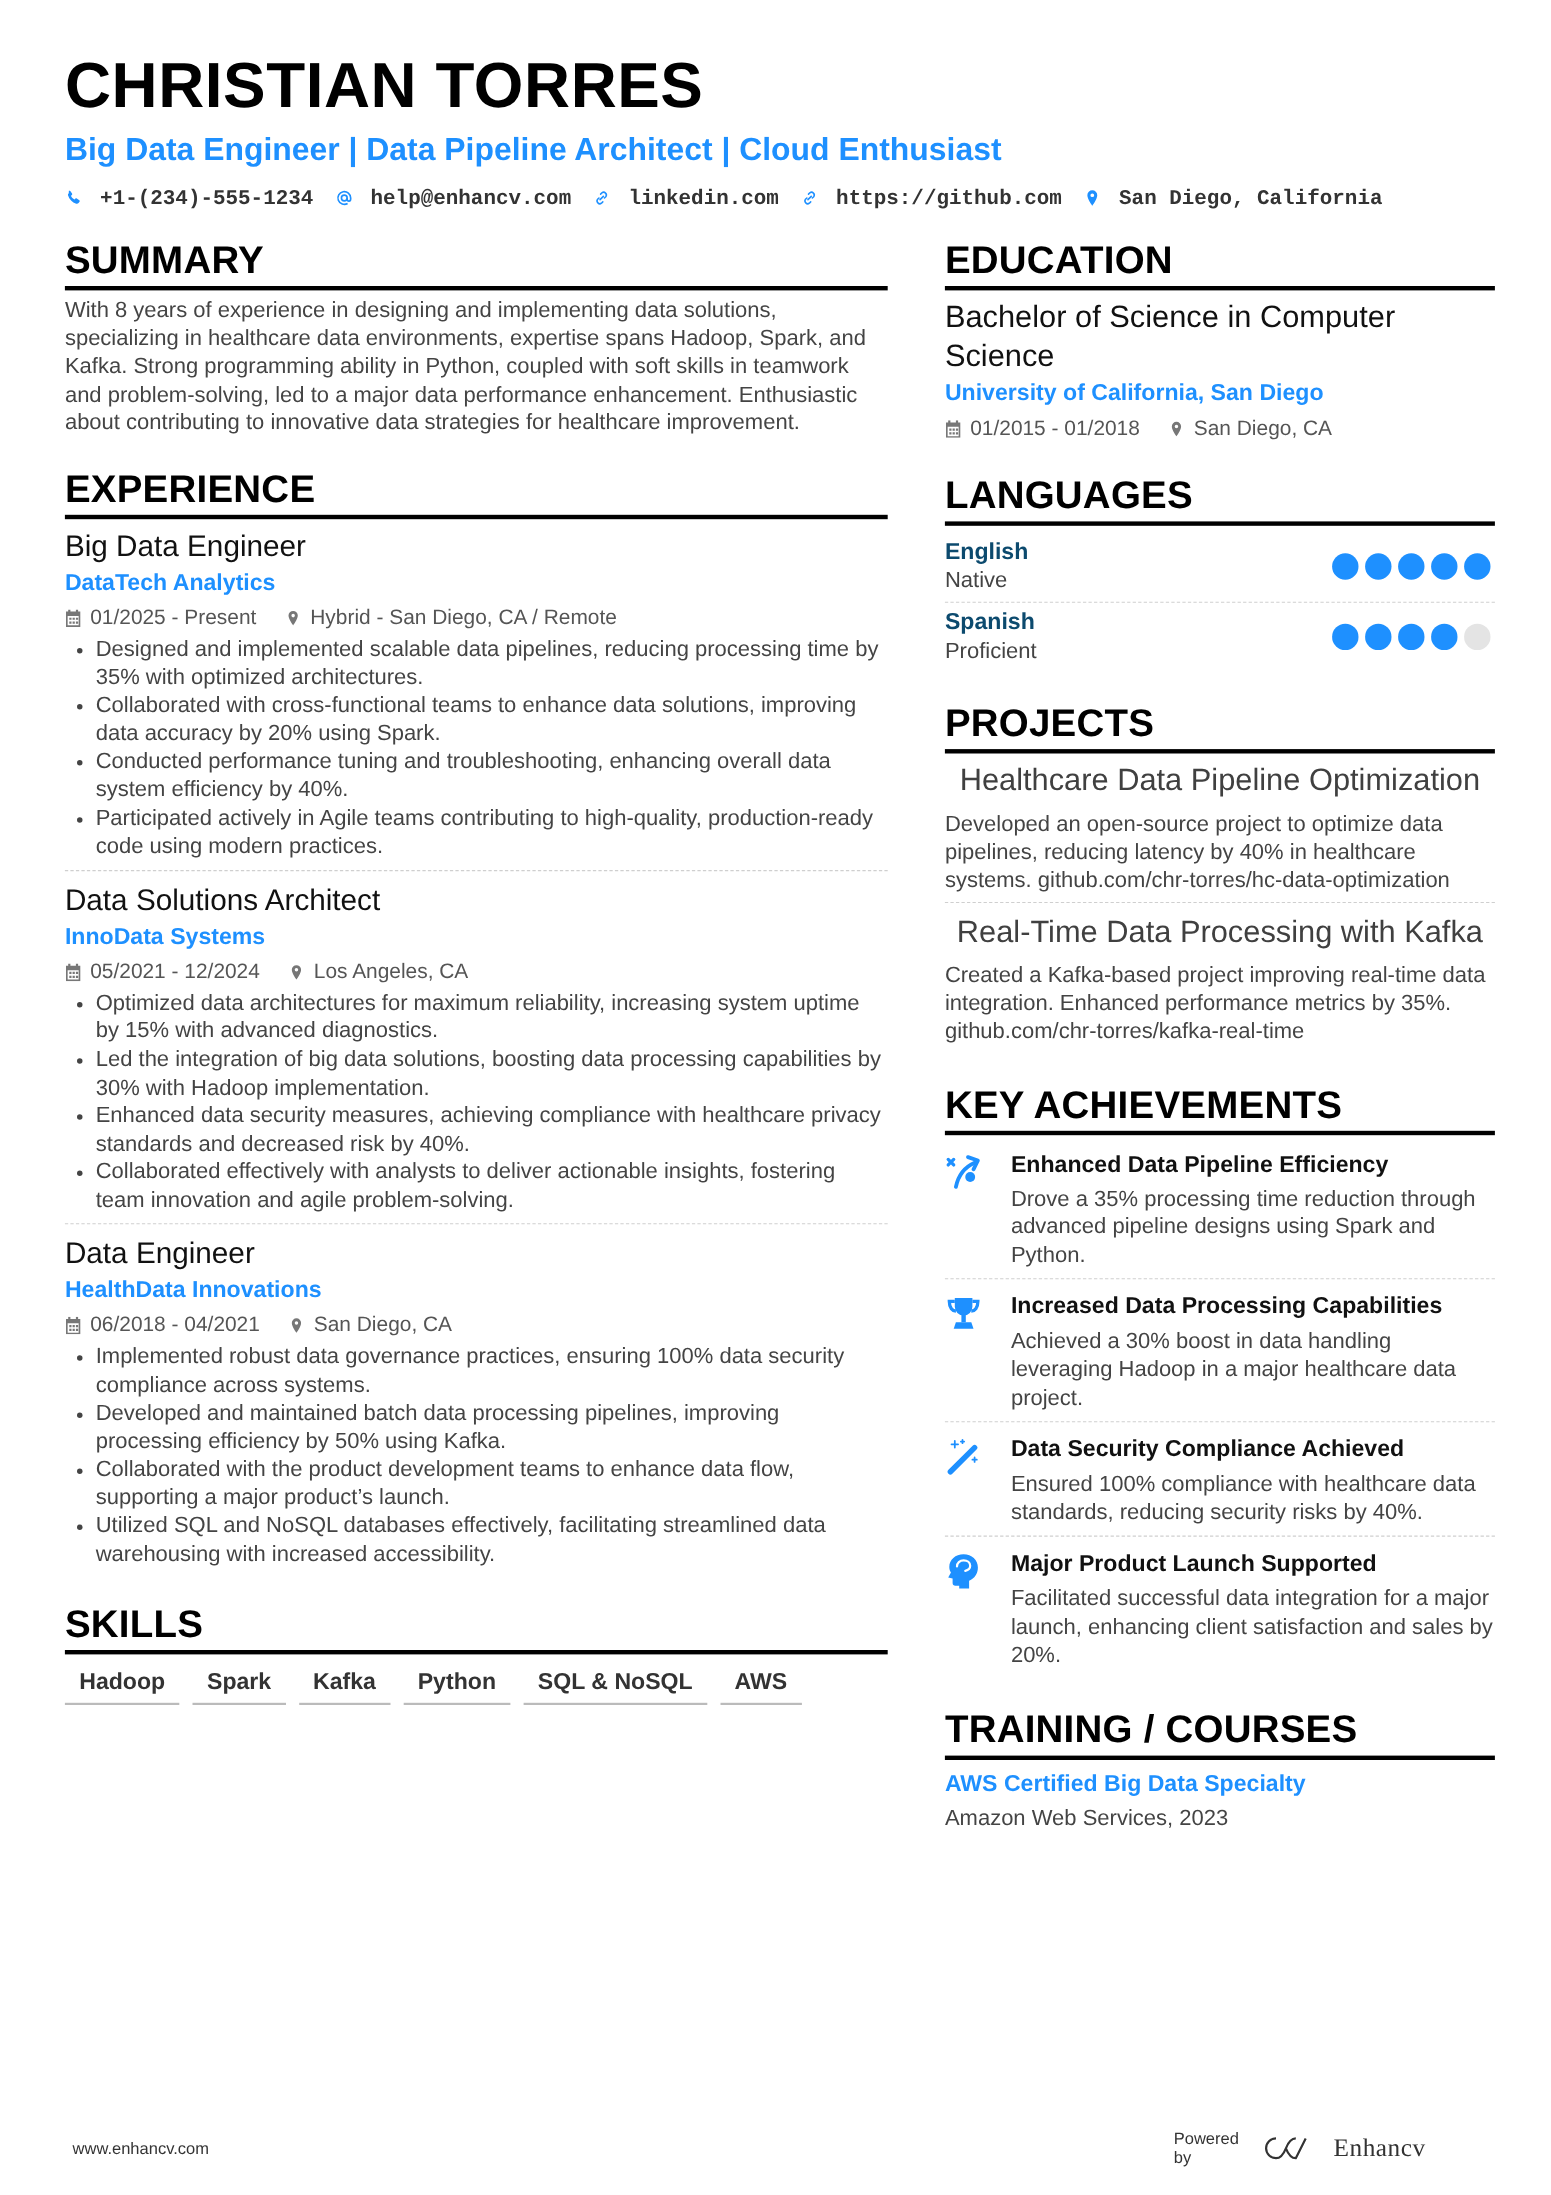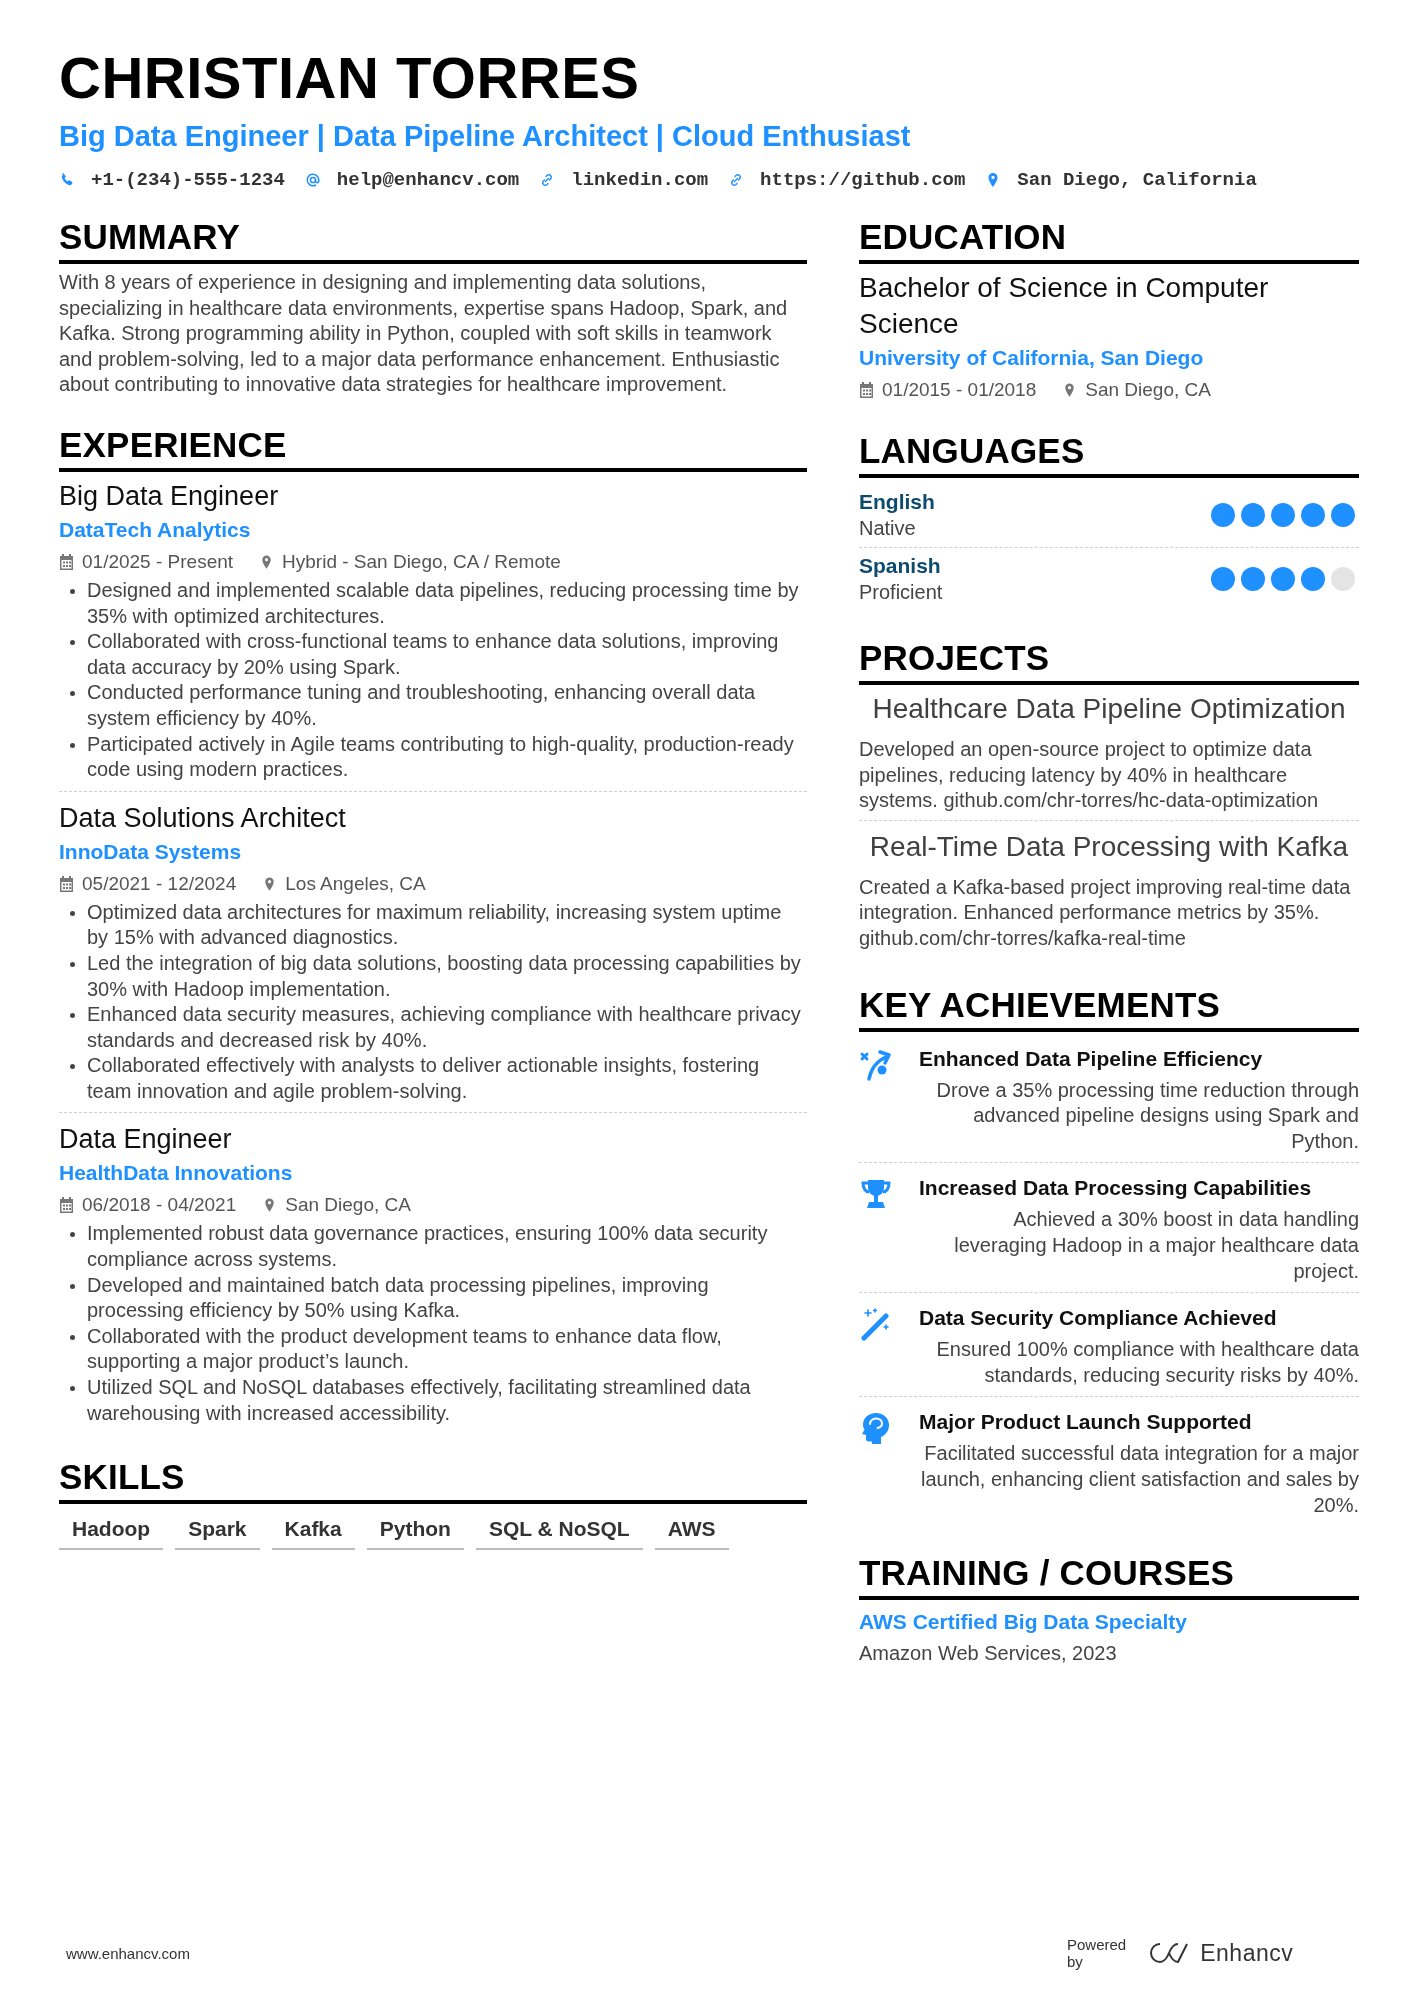--- a/index.html
+++ b/index.html
@@ -60,30 +60,30 @@
   .project + .project { border-top: 1.5px dashed #cfcfcf; padding-top: 8px; }
   .project-title { font-size: 28px; color: #404040; line-height: 36px; text-align: center; }
   .project-desc { font-size: 20px; color: #444; line-height: 25.6px; margin-top: 10px; }
 
   
   .ach { display: flex; gap: 18px; padding: 6px 0 8px; }
   .ach + .ach { border-top: 1.5px dashed #cfcfcf; padding-top: 10px; }
   .ach-icon { width: 42px; flex: 0 0 42px; padding-top: 4px; }
   .ach-icon svg { width: 34px; height: 34px; }
   .ach-title { font-size: 21px; font-weight: 700; color: #111; line-height: 30px; }
-  .ach-desc { font-size: 20px; color: #444; line-height: 25.6px; margin-top: 4px; text-align: right; }
+  .ach-desc { font-size: 20px; color: #444; line-height: 25.6px; margin-top: 4px; }
 
   
   .course { font-size: 21px; font-weight: 700; color: #1e90ff; line-height: 32px; }
   .course-provider { font-size: 20px; color: #444; line-height: 30px; }
 
   
   .footer-left { position: absolute; left: 66px; top: 1945px; font-size: 15px; color: #333; text-align: right; }
   .footer-right { position: absolute; left: 1067px; top: 1936px; display: flex; align-items: center; gap: 20px; font-size: 15px; color: #333; }
-  .brand { display: flex; align-items: flex-start; gap: 8px; font-size: 23px; color: #333; letter-spacing: 0.5px; }
+  .brand { display: flex; align-items: flex-end; gap: 20px; font-size: 23px; color: #333; letter-spacing: 0.5px; font-family: Liberation Serif, serif; }
   .brand svg { width: 46px; height: 26px; }
 </style>
 </head>
 <body>
 
 <div class="page">
 
   <div class="header">
     <div class="name">CHRISTIAN TORRES</div>
     <div class="tagline">Big Data Engineer | Data Pipeline Architect | Cloud Enthusiast</div>

